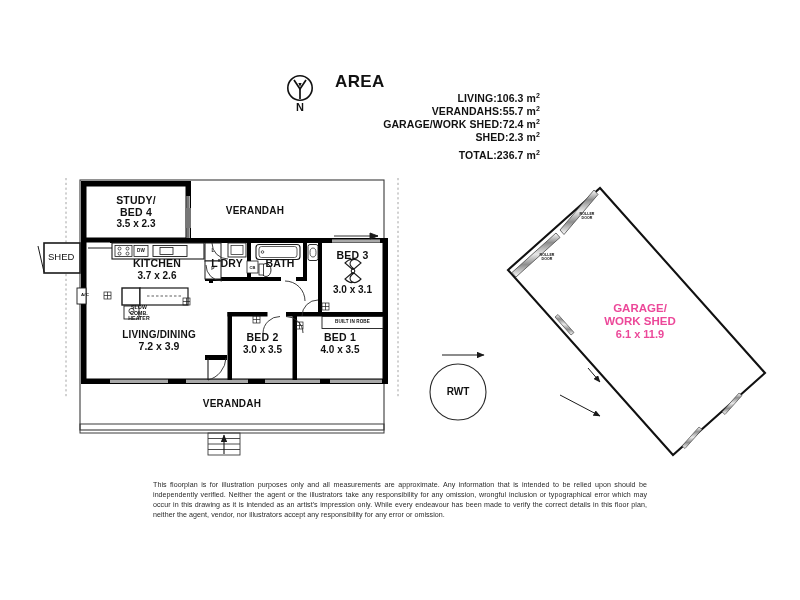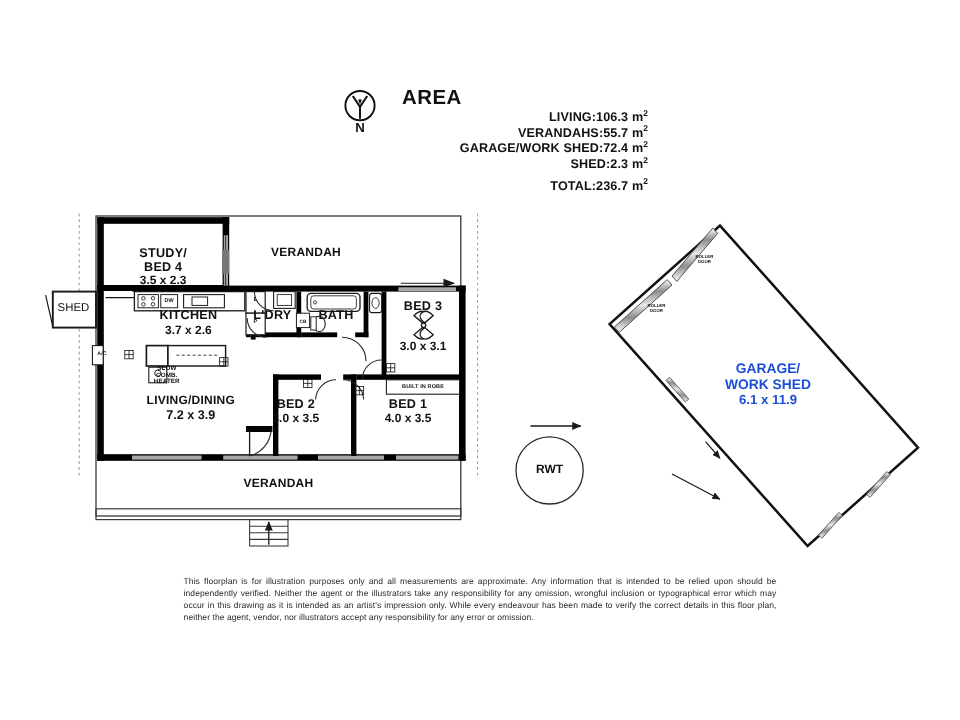--- a/index.html
+++ b/index.html
@@ -54,21 +54,21 @@
     font-size:3.6px;line-height:4.2px;letter-spacing:0;color:#111;
   }
   .shedlbl{
     position:absolute;font-weight:normal;font-size:9.5px;line-height:10px;
   }
   .rwtlbl{
     position:absolute;font-weight:bold;font-size:10px;line-height:10px;
     text-align:center;
   }
   .garlbl{
-    position:absolute;text-align:center;font-weight:bold;color:#1d4ed8;
+    position:absolute;text-align:center;font-weight:bold;color:#ec4899;
   }
   .garlbl .nm{display:block;font-size:11.5px;line-height:13px;}
   .garlbl .dim{display:block;font-size:11px;line-height:13px;}
 
   
   #disclaimer{
     left:153px;top:481px;width:494px;
     font-size:7.1px;line-height:9.9px;text-align:justify;
     color:#2a2a2a;letter-spacing:.05px;
   }
@@ -349,21 +349,21 @@
       <span class="area-label">SHED:</span>
       <span class="area-value"><span>2.3</span>&nbsp;<span>m</span><span class="sup">2</span></span>
     </div>
 
     <div class="area-row total">
       <span class="area-label">TOTAL:</span>
       <span class="area-value"><span>236.7</span>&nbsp;<span>m</span><span class="sup">2</span></span>
     </div>
   </div>
 
-  <div class="room" style="left:83px;top:206px;width:106px;">
+  <div class="room" style="left:83px;top:195px;width:106px;">
     <span class="nm">STUDY/</span>
     <span class="nm">BED 4</span>
     <span class="dim">3.5 x 2.3</span>
   </div>
 
   <div class="room" style="left:110px;top:258px;width:94px;">
     <span class="nm">KITCHEN</span>
     <span class="dim">3.7 x 2.6</span>
   </div>
 
@@ -373,21 +373,21 @@
 
   <div class="room" style="left:258px;top:258px;width:44px;">
     <span class="nm">BATH</span>
   </div>
 
   <div class="room" style="left:322px;top:250px;width:61px;">
     <span class="nm">BED 3</span>
     <span class="dim" style="margin-top:22px;">3.0 x 3.1</span>
   </div>
 
-  <div class="room" style="left:216px;top:332px;width:61px;">
+  <div class="room" style="left:232px;top:332px;width:61px;">
     <span class="nm">BED 2</span>
     <span class="dim">3.0 x 3.5</span>
   </div>
 
   <div class="room" style="left:297px;top:332px;width:86px;">
     <span class="nm">BED 1</span>
     <span class="dim">4.0 x 3.5</span>
   </div>
 
   <div class="room big" style="left:92px;top:329px;width:134px;">

